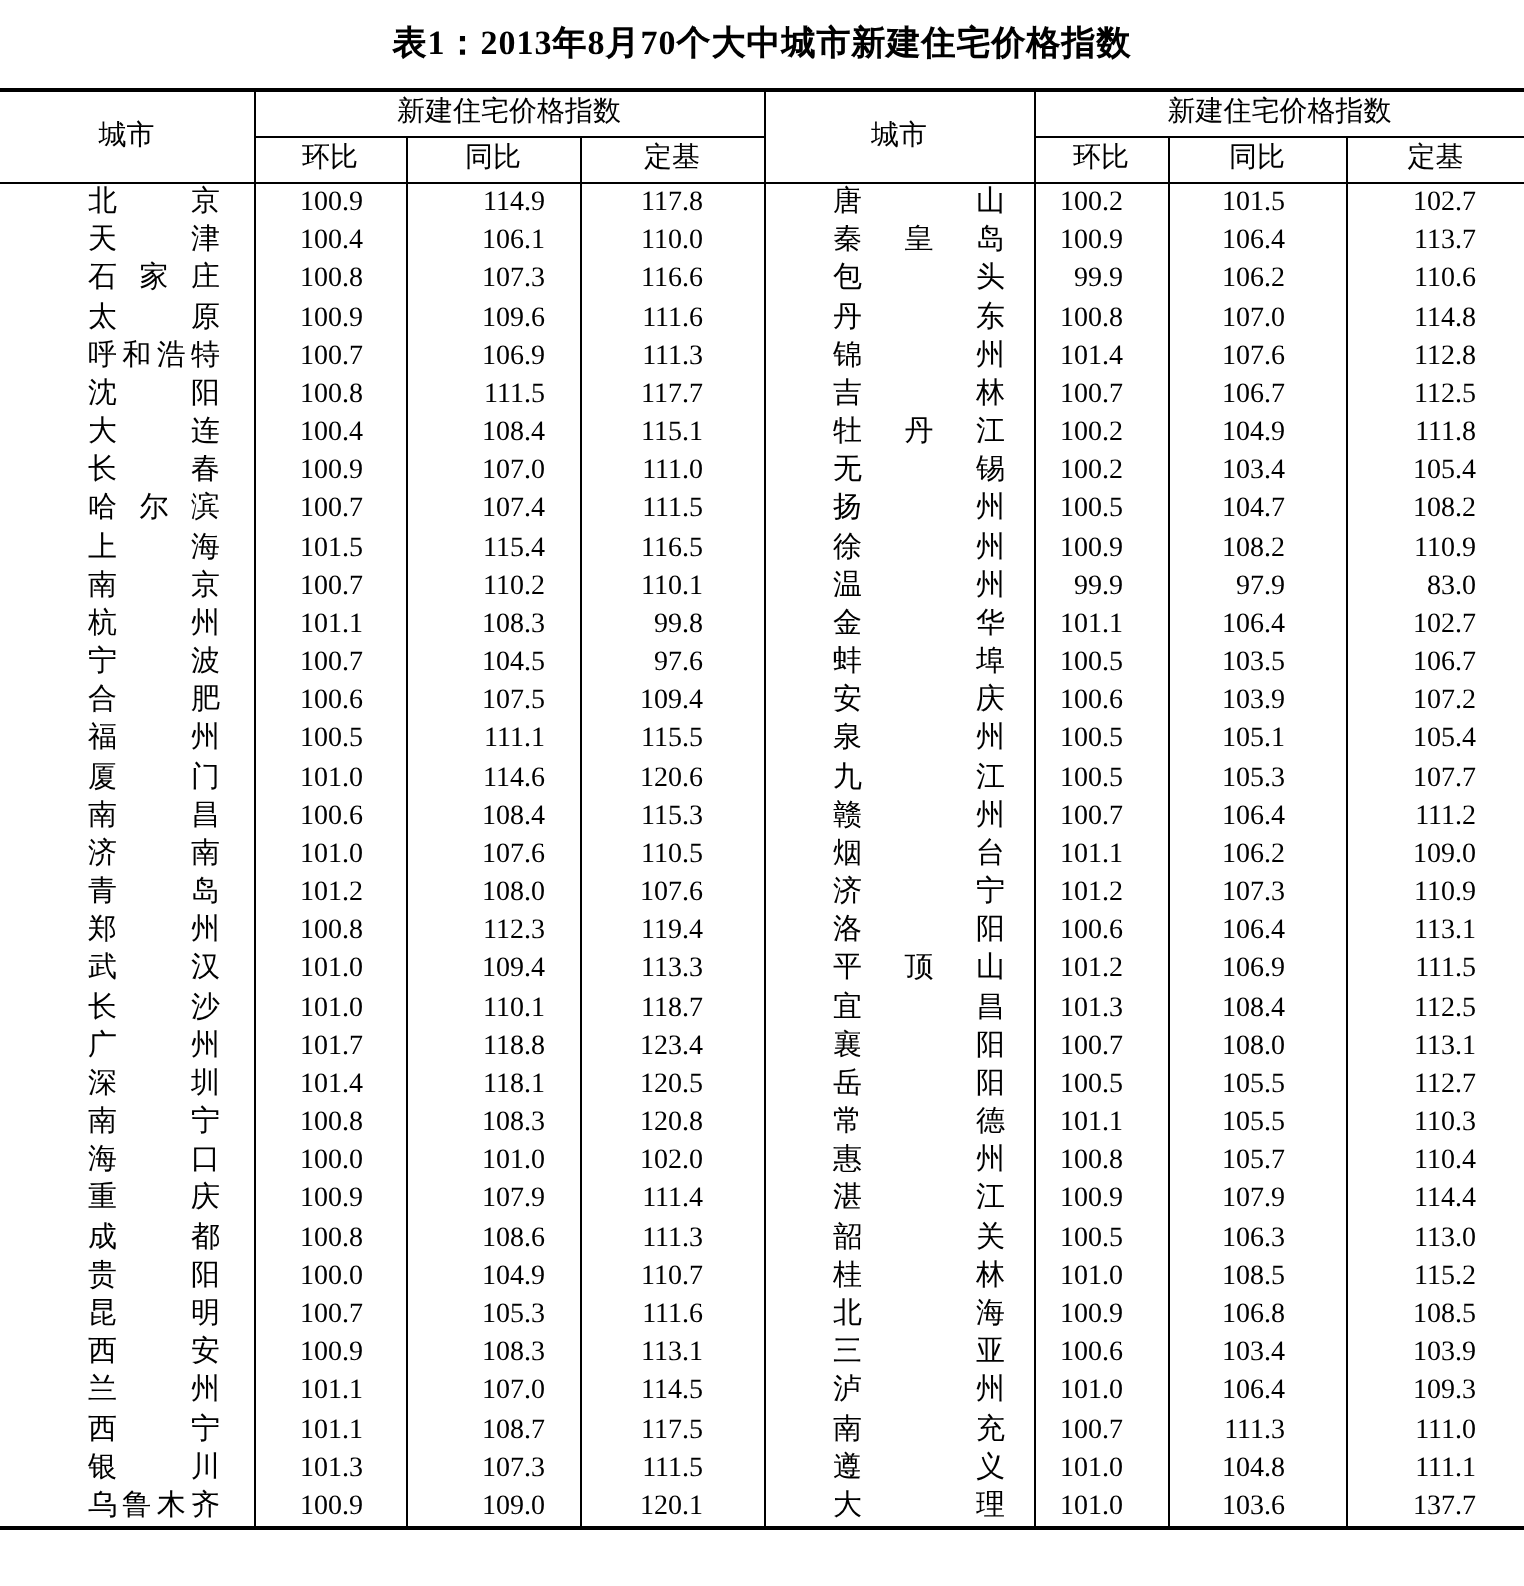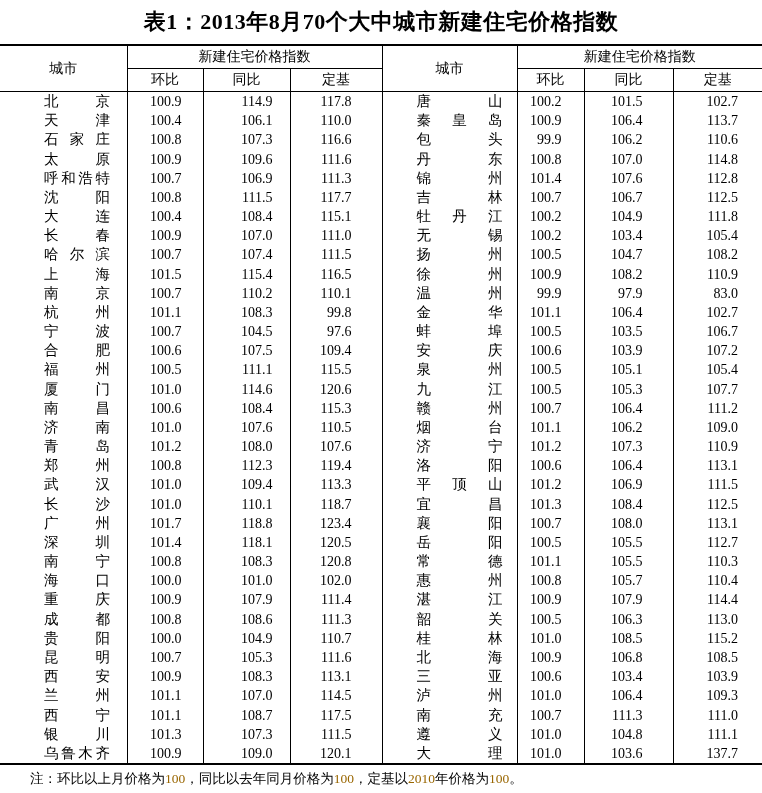--- a/index.html
+++ b/index.html
@@ -5,21 +5,21 @@
   html,body{margin:0;padding:0;background:#ffffff;}
   body{
     width:762px;height:793px;
     font-family:"Liberation Serif","DejaVu Serif",serif;
     color:#000;
     -webkit-font-smoothing:antialiased;
   }
   .page{width:762px;height:793px;overflow:hidden;background:#fff;}
   .doc-title{
     margin:0;padding-top:10px;height:34px;
-    text-align:center;font-size:22px;font-weight:bold;
+    text-align:center;font-size:17px;font-weight:bold;
     letter-spacing:0.5px;line-height:24px;
   }
   table.price-table{
     width:762px;border-collapse:collapse;table-layout:fixed;
     border-top:2.5px solid #000;border-bottom:2.5px solid #000;
     font-size:14px;
   }
   col.c-city-l{width:127px;}
   col.c-n1-l{width:76px;}
   col.c-n2-l{width:87px;}
@@ -804,15 +804,14 @@
               <span>理</span>
             </div>
           </td>
           <td class="num-cell">101.0</td>
           <td class="num-cell">103.6</td>
           <td class="num-cell">137.7</td>
         </tr>
       </tbody>
   </table>
 
-  <div class="footnote"><span>注：环比以上月价格为</span><span style="color: rgb(153, 102, 0);">100</span><span>，同比以去年同月价格为</span><span style="color: rgb(153, 102, 0);">100</span><span>，定基以</span><span style="color: rgb(153, 102, 0);">2010</span><span>年价格为</span><span style="color: rgb(153, 102, 0);">100</span><span>。</span></div>
 
 </div>
 
 </body></html>

